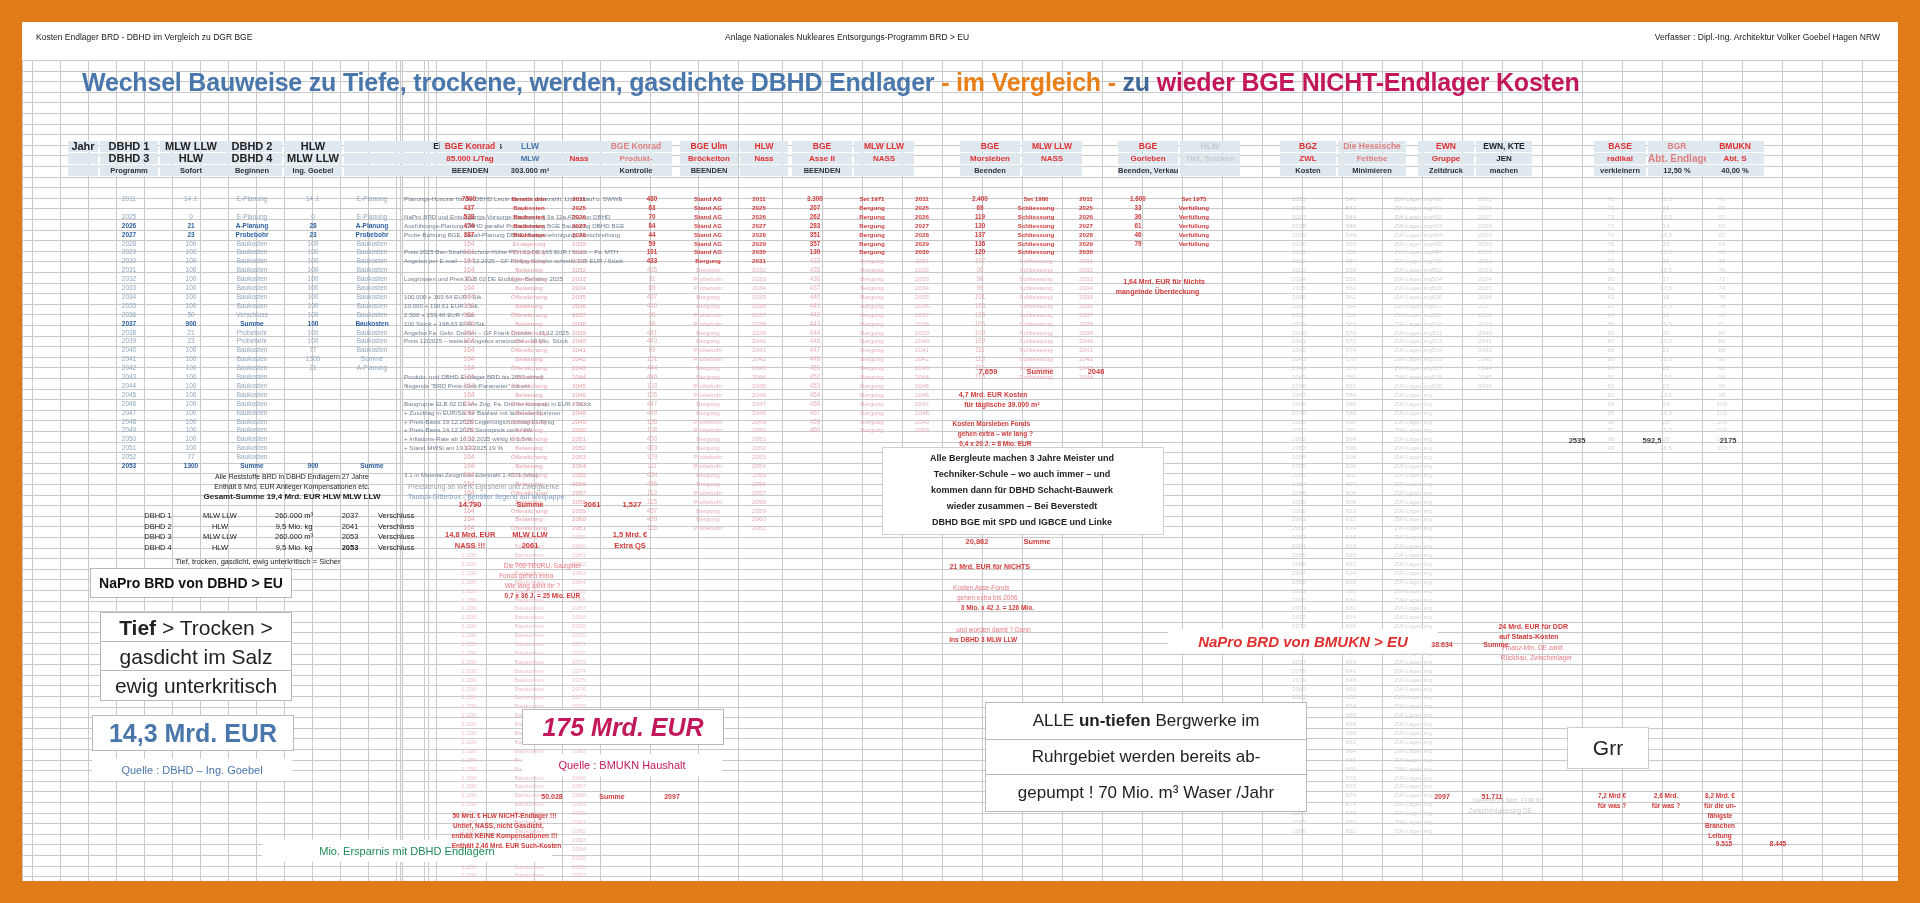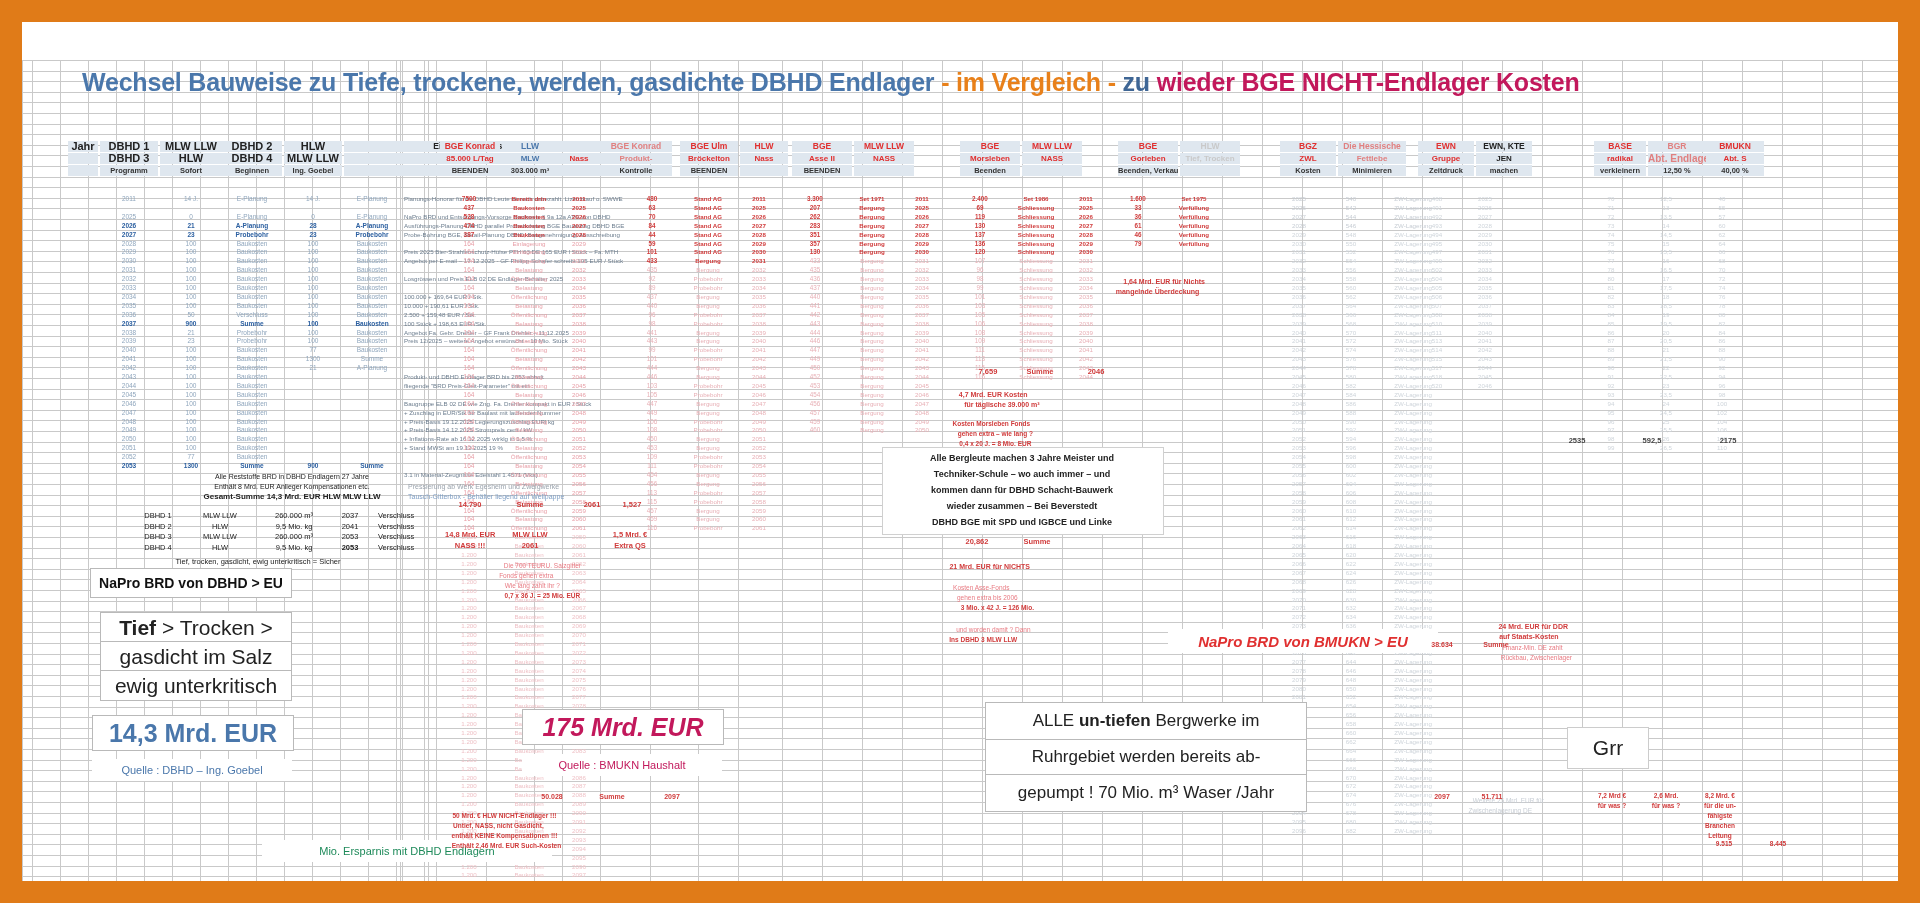--- a/index.html
+++ b/index.html
@@ -56,20 +56,25 @@
   .big-callout{font-size:21px;color:#222;}
   .mega{font-size:25px;font-weight:bold;}
   .src{font-size:11px;}
 </style>
 </head>
 <body>
 
 <div id="page">
   <div class="sheet">
 
+    <div class="hdrstrip">
+      <div class="hdr-l">Kosten Endlager BRD - DBHD im Vergleich zu DGR BGE</div>
+      <div class="hdr-c">Anlage Nationales Nukleares Entsorgungs-Programm BRD &gt; EU</div>
+      <div class="hdr-r">Verfasser : Dipl.-Ing. Architektur Volker Goebel  Hagen NRW</div>
+    </div>
 
     <div class="grid" id="gridlines">
         <div class="gl h" style="top:0.0px"></div>
         <div class="gl h" style="top:10.6px"></div>
         <div class="gl h" style="top:21.2px"></div>
         <div class="gl h" style="top:31.8px"></div>
         <div class="gl h" style="top:42.4px"></div>
         <div class="gl h" style="top:53.0px"></div>
         <div class="gl h" style="top:63.6px"></div>
         <div class="gl h" style="top:74.2px"></div>
@@ -1329,21 +1334,21 @@
         <div class="cell ctr" style="left:1620px;top:413.3px;width:48px;height:8px;line-height:8px;font-size:6.2px;color:#cfd5db;">26</div>
         <div class="cell ctr" style="left:1676px;top:413.3px;width:48px;height:8px;line-height:8px;font-size:6.2px;color:#cfd5db;">108</div>
         <div class="cell ctr" style="left:1566px;top:422.2px;width:46px;height:8px;line-height:8px;font-size:6.2px;color:#cfd5db;">99</div>
         <div class="cell ctr" style="left:1620px;top:422.2px;width:48px;height:8px;line-height:8px;font-size:6.2px;color:#cfd5db;">26,5</div>
         <div class="cell ctr" style="left:1676px;top:422.2px;width:48px;height:8px;line-height:8px;font-size:6.2px;color:#cfd5db;">110</div>
       </div>
 
     <div id="leftnotes">
         <div class="cell ctr" style="left:150px;top:450px;width:240px;height:9px;line-height:9px;font-size:7px;color:#222;">Alle Reststoffe BRD in DBHD Endlagern 27 Jahre</div>
         <div class="cell ctr" style="left:150px;top:460px;width:240px;height:9px;line-height:9px;font-size:7px;color:#222;">Enthält 8 Mrd. EUR Anlieger Kompensationen etc.</div>
-        <div class="cell ctr" style="left:150px;top:470px;width:240px;height:9px;line-height:9px;font-size:8px;color:#222;font-weight:bold;">Gesamt-Summe 14,3 Mrd. EUR HLW MLW LLW</div>
+        <div class="cell ctr" style="left:150px;top:470px;width:240px;height:9px;line-height:9px;font-size:8px;color:#222;font-weight:bold;">Gesamt-Summe 19,4 Mrd. EUR HLW MLW LLW</div>
         <div class="cell" style="left:386px;top:460px;width:300px;height:9px;line-height:9px;font-size:7px;color:#9aa3ad;">Pressierung ab Werk Egesheim und Zweigwerke</div>
         <div class="cell" style="left:386px;top:470px;width:300px;height:9px;line-height:9px;font-size:7px;color:#7e9ec4;">Tausch-Gitterbox - Behälter liegend auf Wellpappe</div>
       </div>
 
     <div id="dbhdtable">
         <div class="cell ctr" style="left:106px;top:489px;width:60px;height:9px;line-height:9px;font-size:7.5px;color:#222;">DBHD 1</div>
         <div class="cell ctr" style="left:168px;top:489px;width:60px;height:9px;line-height:9px;font-size:7.5px;color:#222;">MLW LLW</div>
         <div class="cell ctr" style="left:240px;top:489px;width:64px;height:9px;line-height:9px;font-size:7.5px;color:#222;">260.000 m³</div>
         <div class="cell ctr" style="left:308px;top:489px;width:40px;height:9px;line-height:9px;font-size:7.5px;color:#222;">2037</div>
         <div class="cell" style="left:356px;top:489px;width:90px;height:9px;line-height:9px;font-size:7.5px;color:#222;">Verschluss</div>

